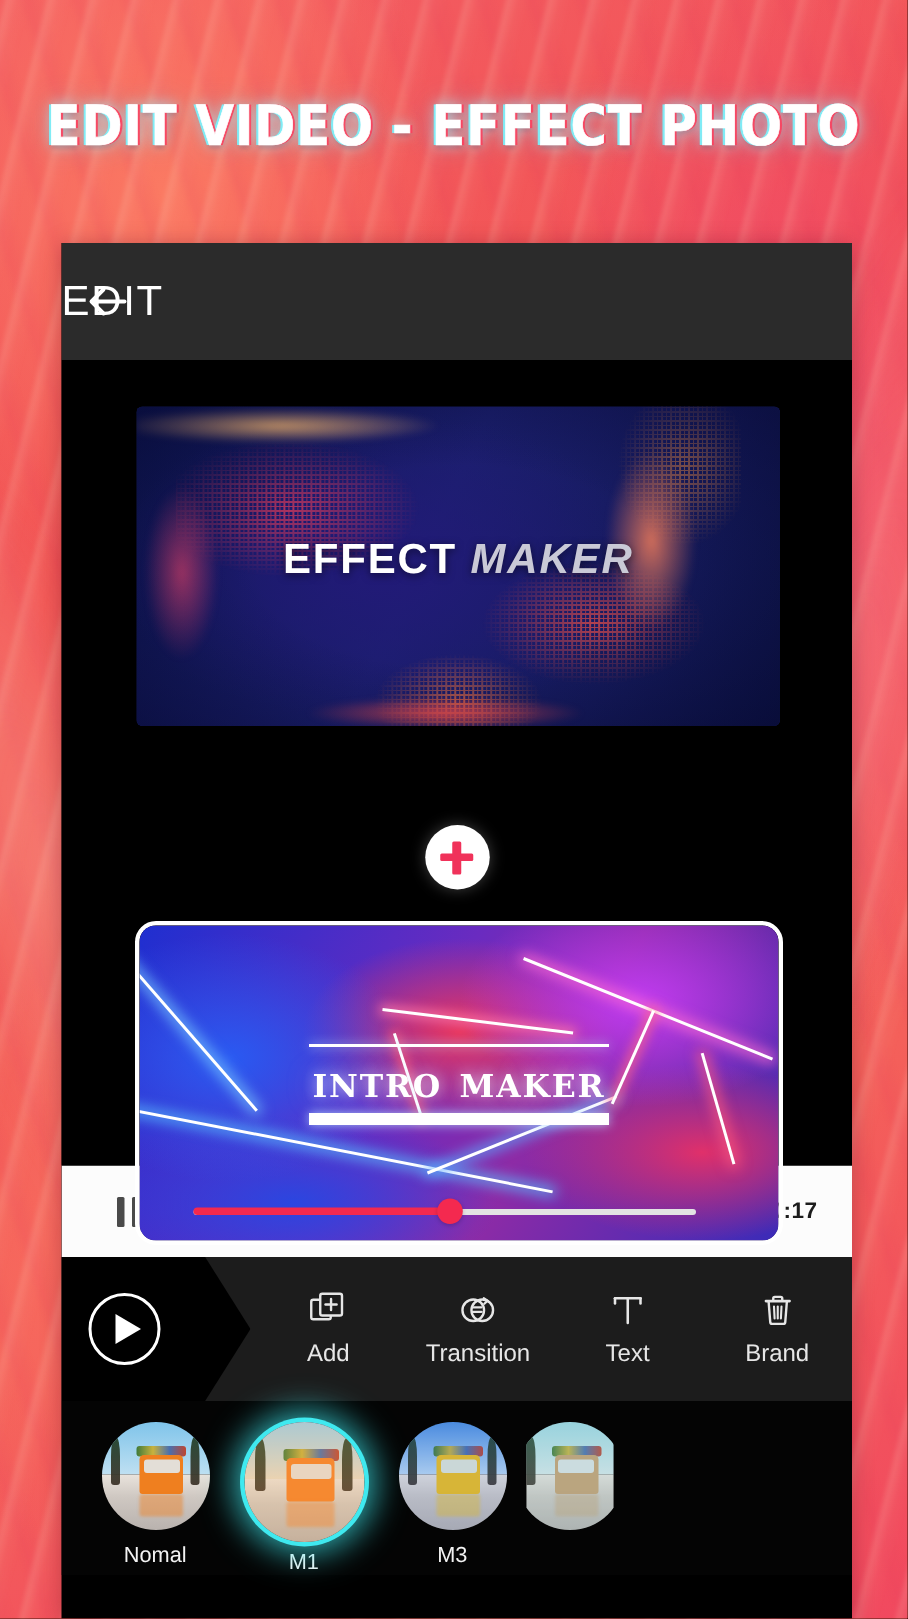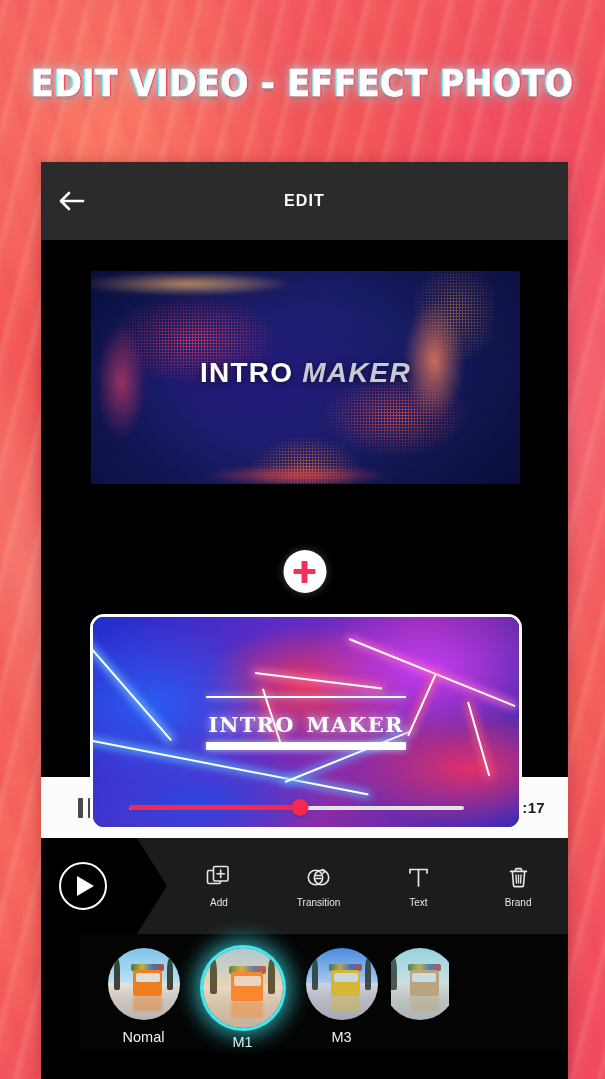--- a/index.html
+++ b/index.html
@@ -86,22 +86,22 @@
   
   .app-header {
     height:78px; background:#2b2b2b;
     display:flex; align-items:center; position:relative;
   }
   .back-btn {
     width:62px; height:78px; display:flex; align-items:center; justify-content:center;
   }
   .back-btn svg { display:block; }
   .app-title {
-    position:absolute; left:0; width:100%; text-align:center;
-    color:#ffffff; font-size:16px; font-weight:bold; letter-spacing:1.1px;
+    position:absolute; left:0; width:100%; text-align:left;
+    color:#ffffff; font-size:28px; font-weight:normal; letter-spacing:1.1px;
     pointer-events:none;
   }
 
   
   .editor-stage { position:relative; background:#000; height:537px; }
 
   .clip {
     position:absolute;
     overflow:hidden;
   }
@@ -244,24 +244,24 @@
     display:flex; align-items:center; justify-content:center;
   }
   .play-tri {
     width:0; height:0; border-left:17px solid #ffffff;
     border-top:10.5px solid transparent; border-bottom:10.5px solid transparent;
     margin-left:5px;
   }
   .tools { margin-left:128px; flex:1; display:flex; align-items:center; }
   .tool { flex:1; display:flex; flex-direction:column; align-items:center; gap:7px; }
   .tool .ic { height:26px; display:flex; align-items:center; justify-content:center; }
-  .tool .lbl { font-size:10px; color:#e6e6e6; white-space:nowrap; }
-
-  
-  .filters { height:auto; background:#040404; padding-top:14px; position:relative;margin-left:40px; }
+  .tool .lbl { font-size:16px; color:#e6e6e6; white-space:nowrap; }
+
+  
+  .filters { height:auto; background:#040404; padding-top:14px; position:relative; }
   .filter-row { display:flex; align-items:flex-start; padding-left:13px; }
   .filter { width:99px; flex:0 0 99px; display:flex; flex-direction:column; align-items:center; }
   .filter .thumb {
     width:72px; height:72px; border-radius:50%; position:relative; overflow:hidden;
   }
   .filter.selected .thumb { width:80px; height:80px; box-shadow:0 0 0 3px #3fe9ef, 0 0 22px 7px rgba(63,233,239,0.75); }
   .filter .name { margin-top:9px; font-size:14.5px; color:#f2f2f2; }
   .filter.selected .name { margin-top:6px; }
   .filter.partial { flex:0 0 58px; width:58px; overflow:hidden; }
 
@@ -313,21 +313,21 @@
   <div class="editor-stage">
 
     <div class="clip clip-1">
       <div class="art-waves">
         <div class="bg"></div>
         <div class="blob"></div>
         <div class="rim"></div>
         <div class="vig"></div>
       </div>
       <div class="clip1-text">
-        <div class="clip1-title"><span>INTRO </span><span class="dim">MAKER</span></div>
+        <div class="clip1-title"><span>EFFECT </span><span class="dim">MAKER</span></div>
       </div>
     </div>
 
     <div class="add-clip-btn">
       <span class="pv"></span>
       <span class="ph"></span>
     </div>
 
     <div class="clip clip-2">
       <div class="art-neon">

